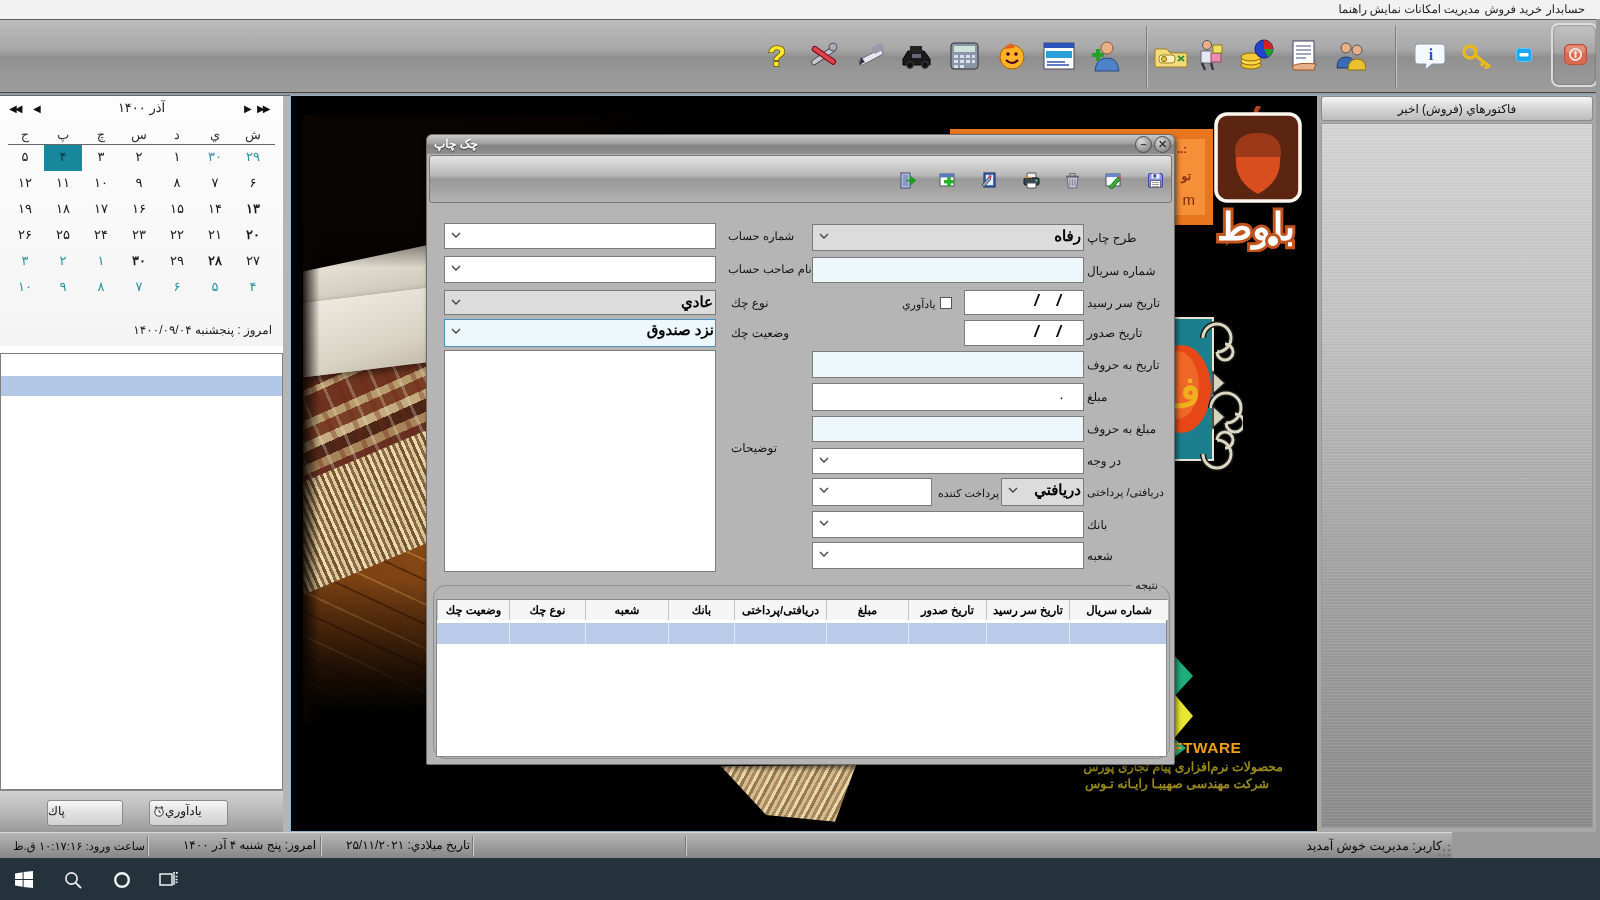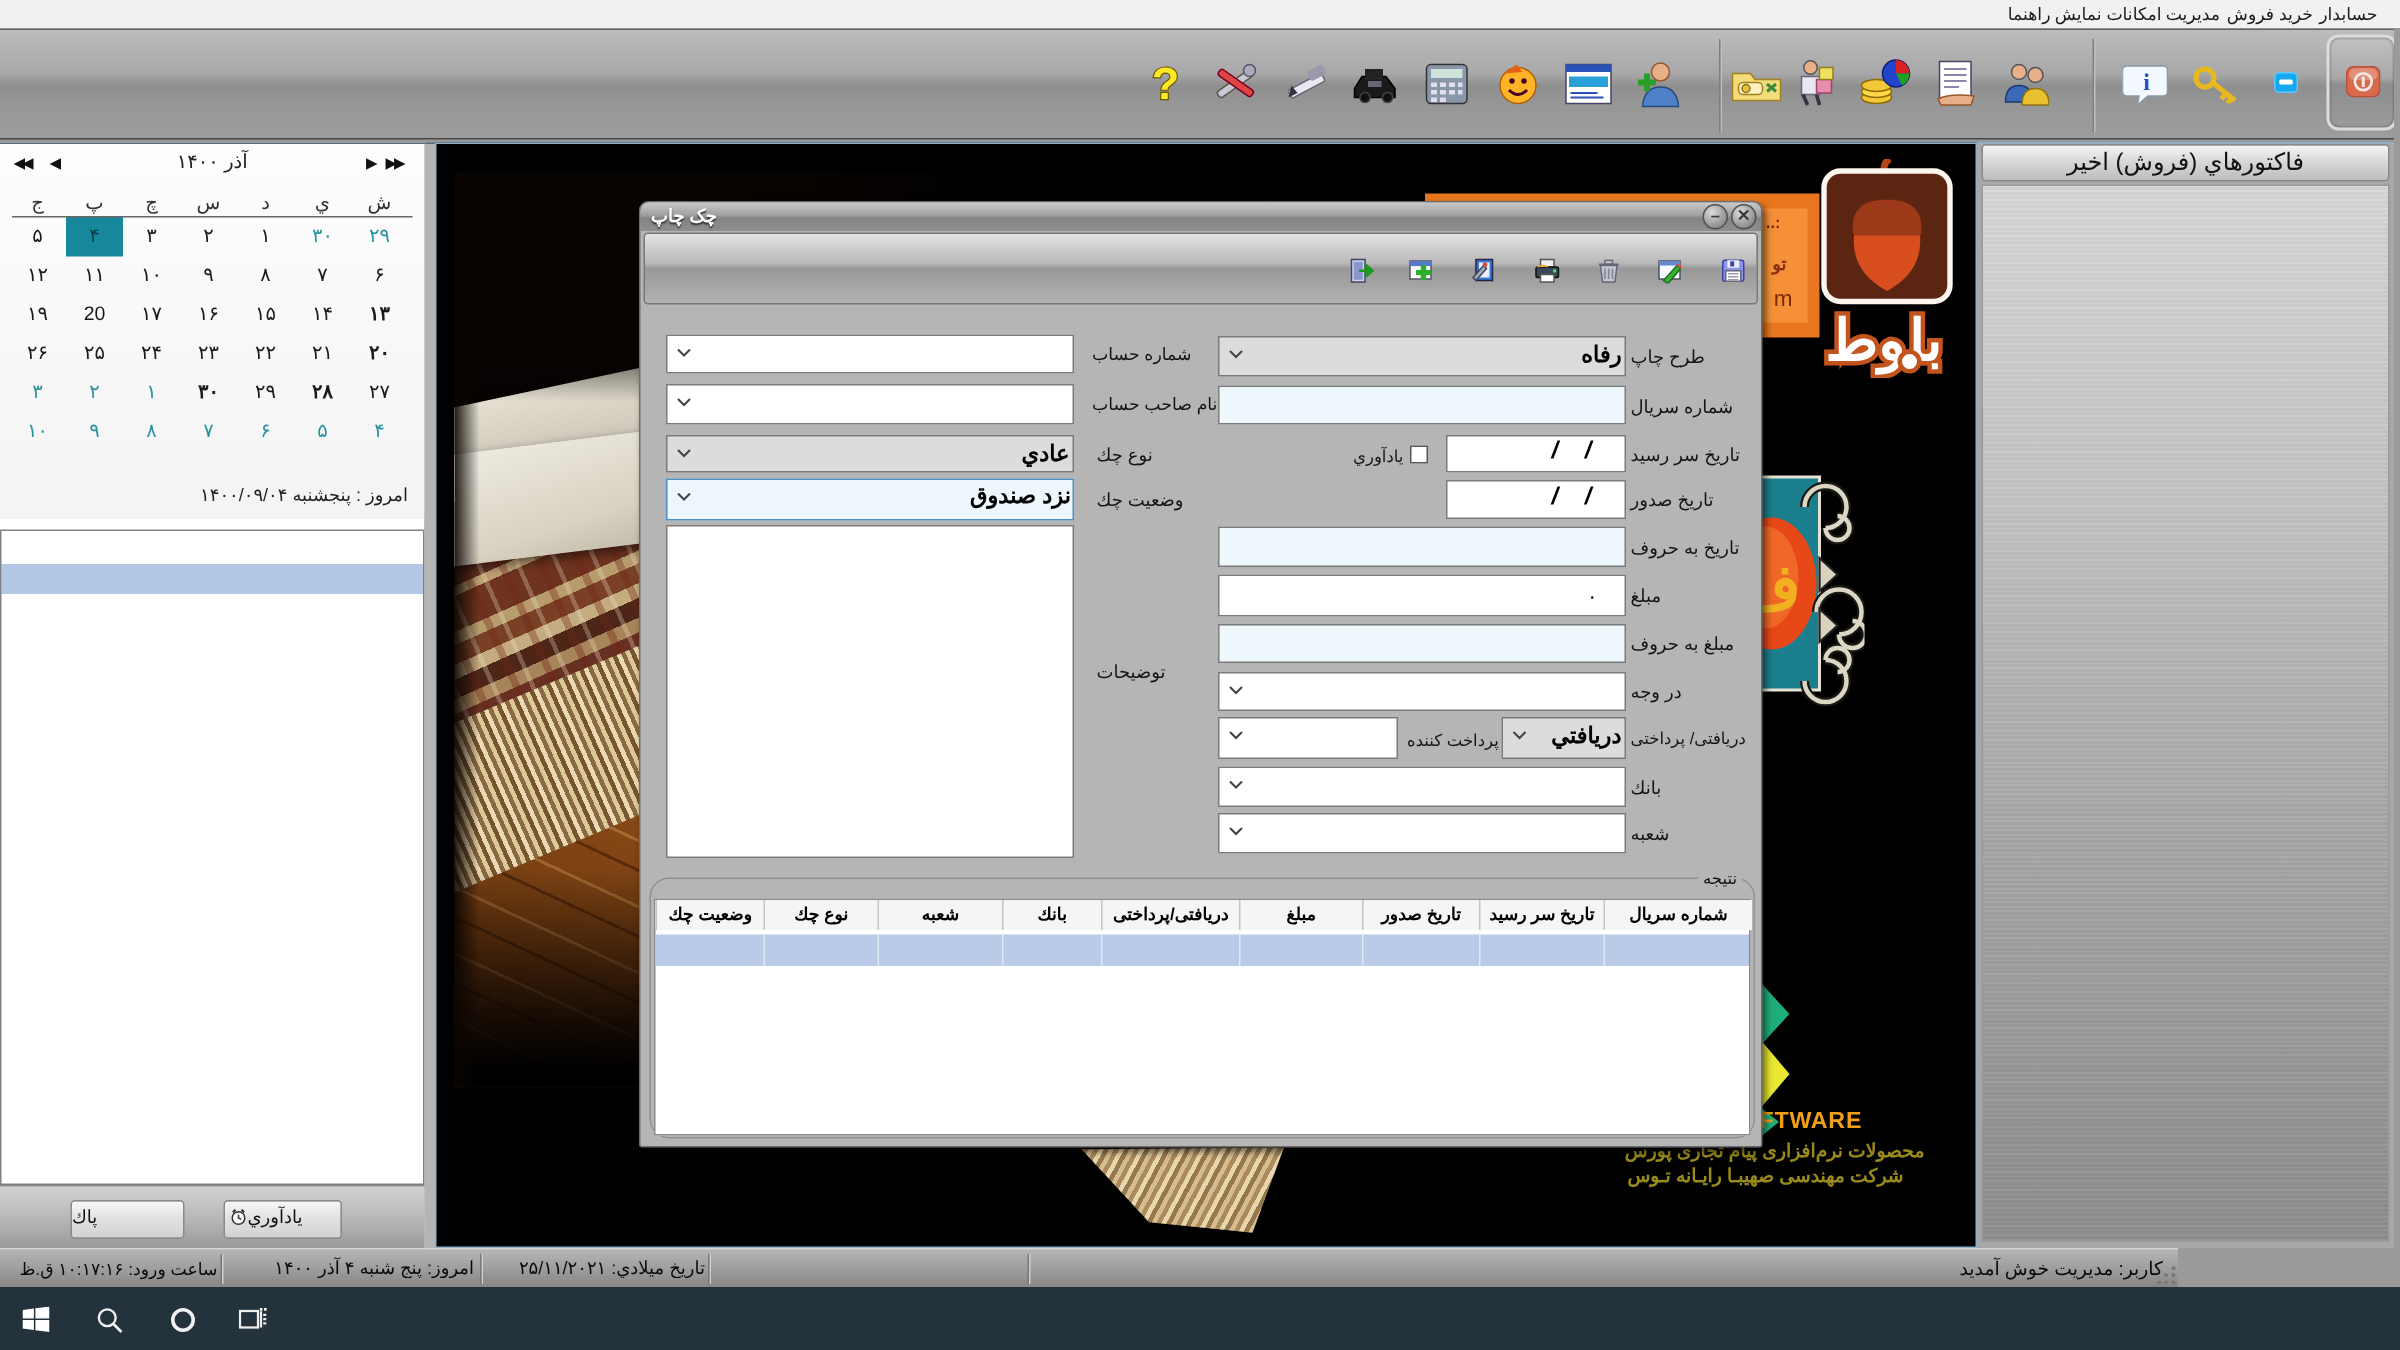--- a/index.html
+++ b/index.html
@@ -20,21 +20,21 @@
 #today{position:absolute;right:11px;top:227px;font-size:12px;color:#222;direction:rtl;white-space:nowrap;}
 #lpt-hdr{position:absolute;left:0px;top:257px;width:283px;height:22px;background:linear-gradient(#fafafa,#d5d5d5);border:1px solid #9a9a9a;font-size:12px;color:#111;}
 #lpt-blue{position:absolute;left:1px;top:280px;width:281px;height:20px;background:#b3c7e6;}
 #lpt-list{position:absolute;left:0px;top:257px;width:283px;height:437px;border:1px solid #808080;}
 #lp-bottom{position:absolute;left:0;top:694px;width:283px;height:43px;background:linear-gradient(#d2d2d2,#b5b5b5 55%,#979797);border-top:1px solid #888;}
 .btn{position:absolute;height:26px;background:linear-gradient(#f8f8f8,#e2e2e2 45%,#d2d2d2);border:1px solid #8a8a8a;border-radius:3px;font-size:12px;color:#111;text-align:left;line-height:20px;}
 #split{position:absolute;left:283px;top:95px;width:7px;height:737px;background:#b5b5b5;border-top:1px solid #5a6a76;}
 #mdi{position:absolute;left:290px;top:95px;width:1028px;height:737px;background:#000;border:1px solid #8fb2cc;overflow:hidden;}
 #photo{position:absolute;left:12px;top:19px;width:555px;height:610px;background:#050302;overflow:hidden;}
 #rightpanel{position:absolute;left:1318px;top:95px;width:278px;height:737px;background:#a8a8a8;border-top:1px solid #8fb2cc;}
-#rp-hdr{position:absolute;left:3px;top:0px;width:272px;height:25px;border:1px solid #8a8a8a;border-radius:3px;background:linear-gradient(#f5f5f5,#d9d9d9 45%,#bdbdbd);text-align:center;font-size:16px;color:#111;line-height:24px;}
+#rp-hdr{position:absolute;left:3px;top:0px;width:272px;height:25px;border:1px solid #8a8a8a;border-radius:3px;background:linear-gradient(#f5f5f5,#d9d9d9 45%,#bdbdbd);text-align:center;font-size:12px;color:#111;line-height:24px;}
 #rp-body{position:absolute;left:3px;top:27px;width:272px;height:705px;border:1px solid #999;background:repeating-linear-gradient(180deg,rgba(255,255,255,.05) 0 1px,rgba(0,0,0,.03) 1px 3px),linear-gradient(#d8d8d8,#c4c4c4 30%,#a8a8a8 60%,#8e8e8e 100%);}
 #winedge{position:absolute;left:1596px;top:19px;width:4px;height:839px;background:#9a9a9a;}
 #statusbar{position:absolute;left:0;top:832px;width:1452px;height:26px;background:linear-gradient(#b5b5b5,#9c9c9c 55%,#868686);border-top:1px solid #d8d8d8;font-size:12.5px;color:#0a0a0a;}
 .sep{position:absolute;top:3px;width:1px;height:20px;background:#787878;box-shadow:1px 0 0 #cfcfcf;}
 .st{position:absolute;top:5px;direction:rtl;white-space:nowrap;}
 #taskbar{position:absolute;left:0;top:858px;width:1600px;height:42px;background:#24323c;}
 #dlg{position:absolute;left:426px;top:134px;width:749px;height:631px;background:#b5b5b5;border:1px solid #6d6d6d;border-radius:6px 6px 2px 2px;box-shadow:2px 3px 5px rgba(0,0,0,.55);}
 #dlg-title{position:absolute;left:0;top:0;width:747px;height:19px;border-radius:6px 6px 0 0;background:linear-gradient(#c9c9c9,#9f9f9f 45%,#838383 55%,#8e8e8e);}
 #dlg-title span{position:absolute;left:7px;top:2px;font-size:12px;font-weight:bold;color:#fff;text-shadow:0 1px 1px #333;}
 .tbtn{position:absolute;top:1px;width:17px;height:17px;border-radius:50%;border:1px solid #4e4e4e;background:radial-gradient(circle at 35% 30%,#ddd,#9a9a9a 60%,#777);color:#3a3a3a;font-size:11px;font-weight:bold;text-align:center;line-height:15px;}
@@ -195,21 +195,21 @@
 <div class="cd o" style="left:196px;top:48px;">۳۰</div>
 <div class="cd o" style="left:234px;top:48px;">۲۹</div>
 <div class="cd" style="left:6px;top:74px;">۱۲</div>
 <div class="cd" style="left:44px;top:74px;">۱۱</div>
 <div class="cd" style="left:82px;top:74px;">۱۰</div>
 <div class="cd" style="left:120px;top:74px;">۹</div>
 <div class="cd" style="left:158px;top:74px;">۸</div>
 <div class="cd" style="left:196px;top:74px;">۷</div>
 <div class="cd" style="left:234px;top:74px;">۶</div>
 <div class="cd" style="left:6px;top:100px;">۱۹</div>
-<div class="cd" style="left:44px;top:100px;">20</div>
+<div class="cd" style="left:44px;top:100px;">۱۸</div>
 <div class="cd" style="left:82px;top:100px;">۱۷</div>
 <div class="cd" style="left:120px;top:100px;">۱۶</div>
 <div class="cd" style="left:158px;top:100px;">۱۵</div>
 <div class="cd" style="left:196px;top:100px;">۱۴</div>
 <div class="cd b" style="left:234px;top:100px;">۱۳</div>
 <div class="cd" style="left:6px;top:126px;">۲۶</div>
 <div class="cd" style="left:44px;top:126px;">۲۵</div>
 <div class="cd" style="left:82px;top:126px;">۲۴</div>
 <div class="cd" style="left:120px;top:126px;">۲۳</div>
 <div class="cd" style="left:158px;top:126px;">۲۲</div>

